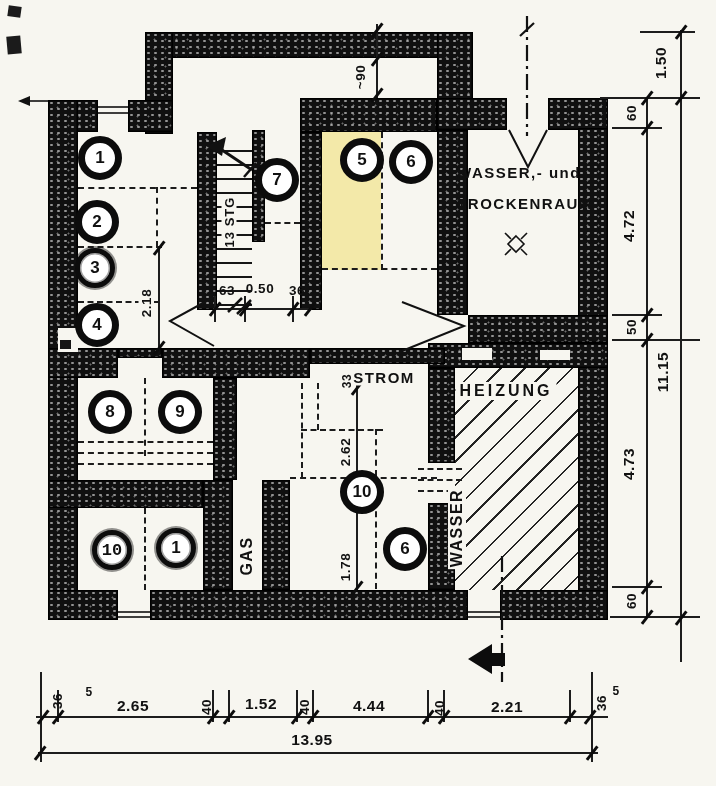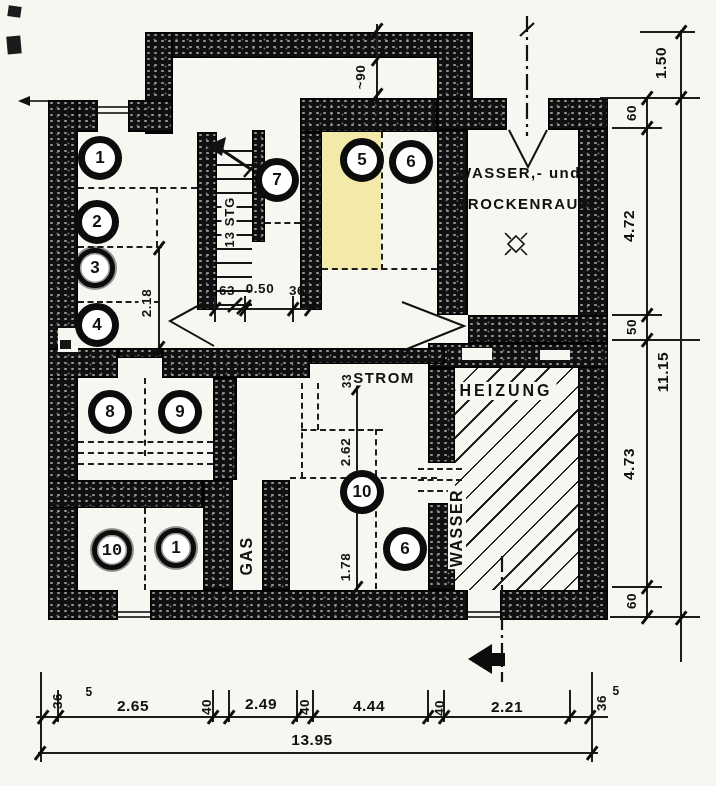--- a/index.html
+++ b/index.html
@@ -184,21 +184,21 @@
   <div class="lbl rot big" style="left:629px;top:464px;">4.73</div>
   <div class="lbl rot" style="left:631px;top:601px;">60</div>
 
   <div class="lbl rot big" style="left:661px;top:63px;">1.50</div>
   <div class="lbl rot big" style="left:663px;top:372px;">11.15</div>
 
   <div class="lbl rot" style="left:57px;top:701px;">36</div>
   <div class="lbl" style="left:89px;top:692px;font-size:12px;">5</div>
   <div class="lbl big" style="left:133px;top:706px;">2.65</div>
   <div class="lbl rot" style="left:206px;top:707px;">40</div>
-  <div class="lbl big" style="left:261px;top:704px;">2.49</div>
+  <div class="lbl big" style="left:261px;top:704px;">1.52</div>
   <div class="lbl rot" style="left:304px;top:707px;">40</div>
   <div class="lbl big" style="left:369px;top:706px;">4.44</div>
   <div class="lbl rot" style="left:439px;top:708px;">40</div>
   <div class="lbl big" style="left:507px;top:707px;">2.21</div>
   <div class="lbl rot" style="left:601px;top:703px;">36</div>
   <div class="lbl" style="left:616px;top:691px;font-size:12px;">5</div>
   <div class="lbl big" style="left:312px;top:740px;">13.95</div>
 
   <div class="lbl rot" style="left:360px;top:77px;">~90</div>
   <div class="lbl" style="left:227px;top:290px;">63</div>

